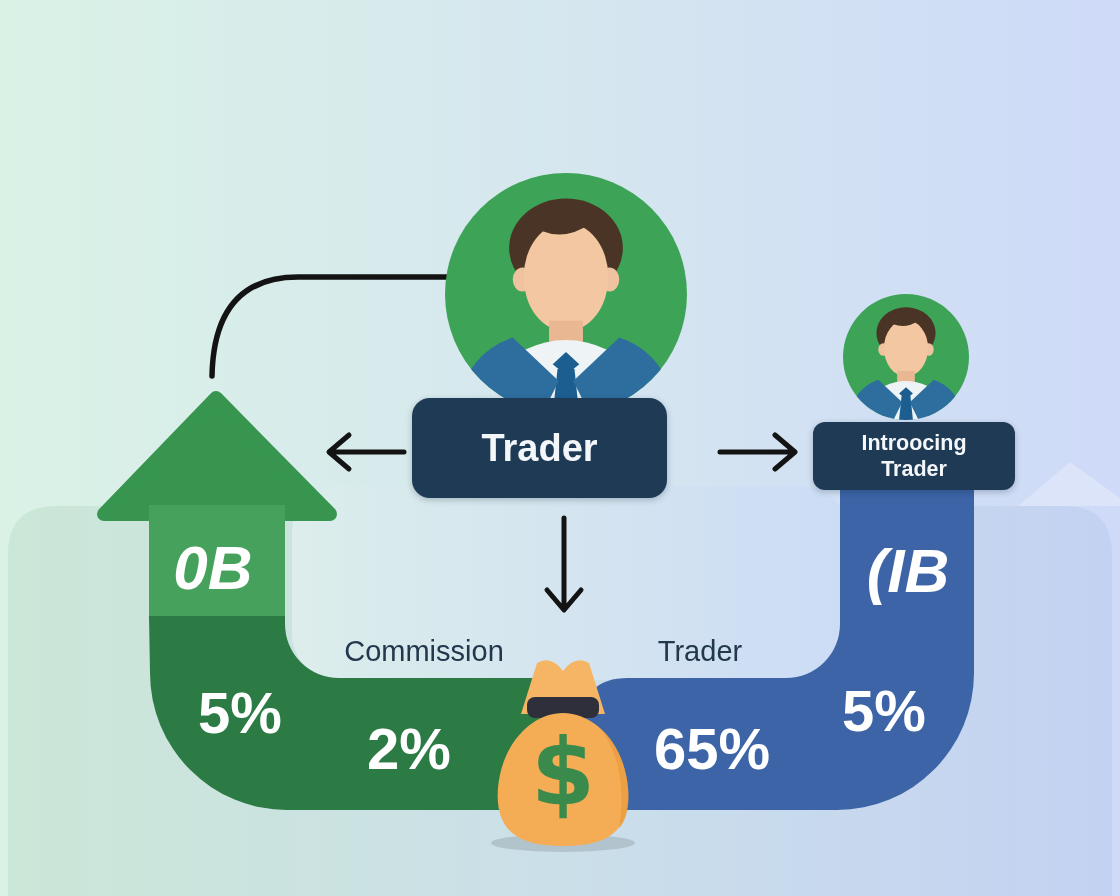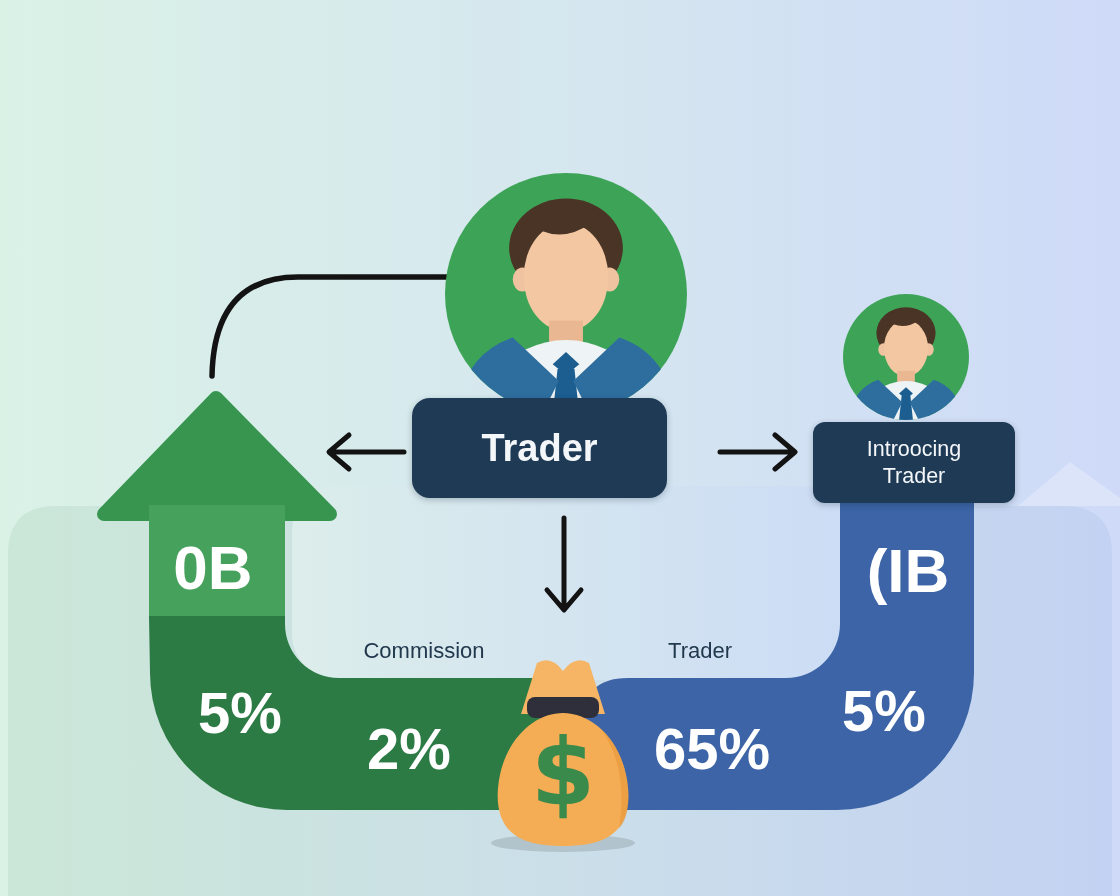--- a/index.html
+++ b/index.html
@@ -15,25 +15,25 @@
   .page-title{
     font-size:54px;font-weight:700;color:#141414;letter-spacing:-1px;
   }
   .node-box{
     position:absolute;display:flex;flex-direction:column;
     align-items:center;justify-content:center;
     background:#1f3a55;border-radius:18px;
     color:#f4f7fa;box-shadow:0 2px 6px rgba(10,30,50,.25);
   }
   .trader-box{left:412px;top:398px;width:255px;height:100px;font-size:38px;font-weight:600;}
-  .broker-box{left:813px;top:422px;width:202px;height:81px;border-radius:12px;
-              font-size:21.5px;font-weight:400;line-height:1.22;}
-  .band-label{font-size:62px;font-weight:700;color:#ffffff;}
+  .broker-box{left:813px;top:422px;width:202px;height:68px;border-radius:12px;
+              font-size:21.5px;font-weight:700;line-height:1.22;}
+  .band-label{font-size:62px;font-weight:700;color:#ffffff;font-style:italic;}
   .percent{font-size:58px;font-weight:700;color:#ffffff;}
-  .caption{font-size:22px;font-weight:400;color:#21384d;}
+  .caption{font-size:29px;font-weight:400;color:#21384d;}
 </style>
 </head>
 <body>
 
 <div class="canvas">
 
   <svg class="flow-svg" viewBox="0 0 1120 896">
     <defs>
       <linearGradient id="bandGrad" x1="0" y1="0" x2="1" y2="0">
         <stop offset="0" stop-color="#cbe7d7"></stop>

